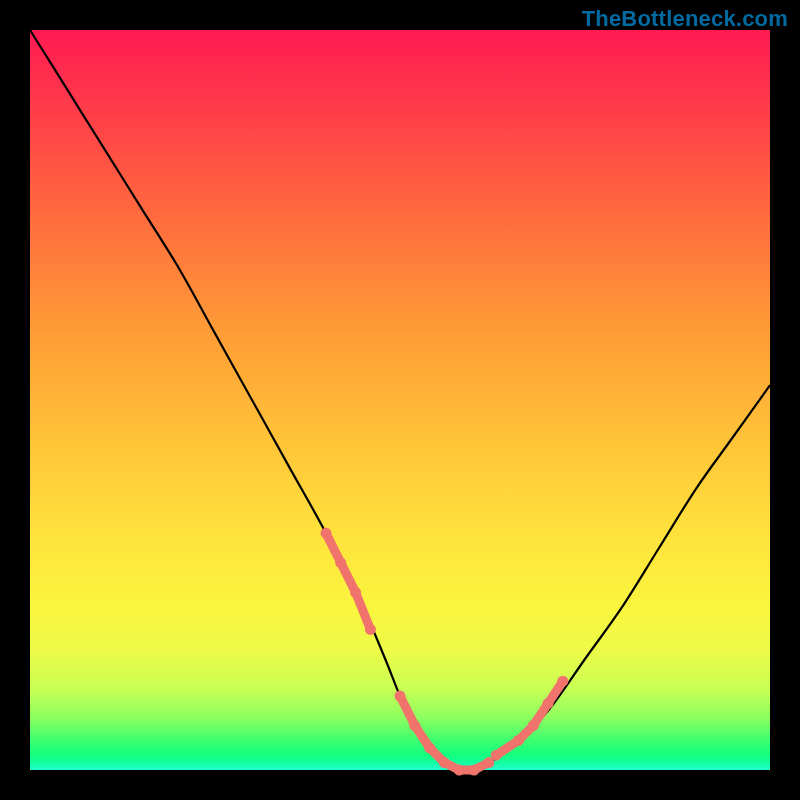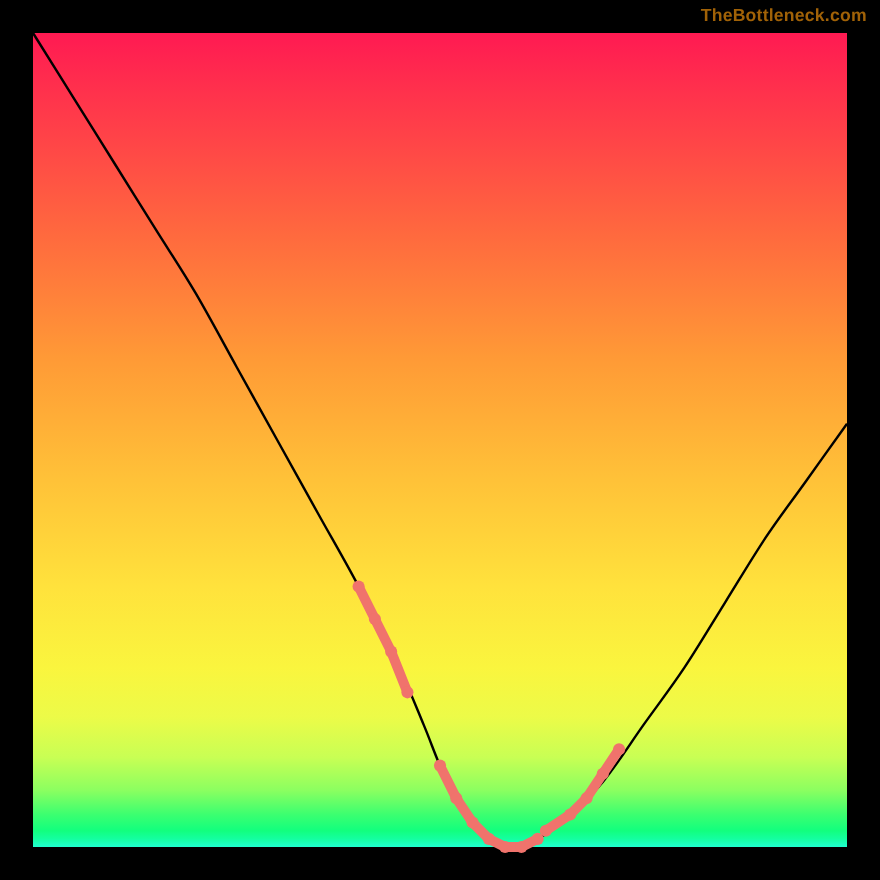--- a/index.html
+++ b/index.html
@@ -41,23 +41,23 @@
       #3cff70 96%,
       #12ff7e 98%,
       #14ffa0 99%,
       #20ffd0 100%
     );
   }
   .watermark {
     position: absolute;
     top: 6px;
     right: 12px;
-    color: #a16207;
+    color: #0369a1;
     font-weight: 600;
-    font-size: 16px;
+    font-size: 22px;
     letter-spacing: 0.2px;
     user-select: none;
   }
   svg.curve {
     position: absolute;
     left: 0;
     top: 0;
     width: 740px;
     height: 740px;
     overflow: visible;

